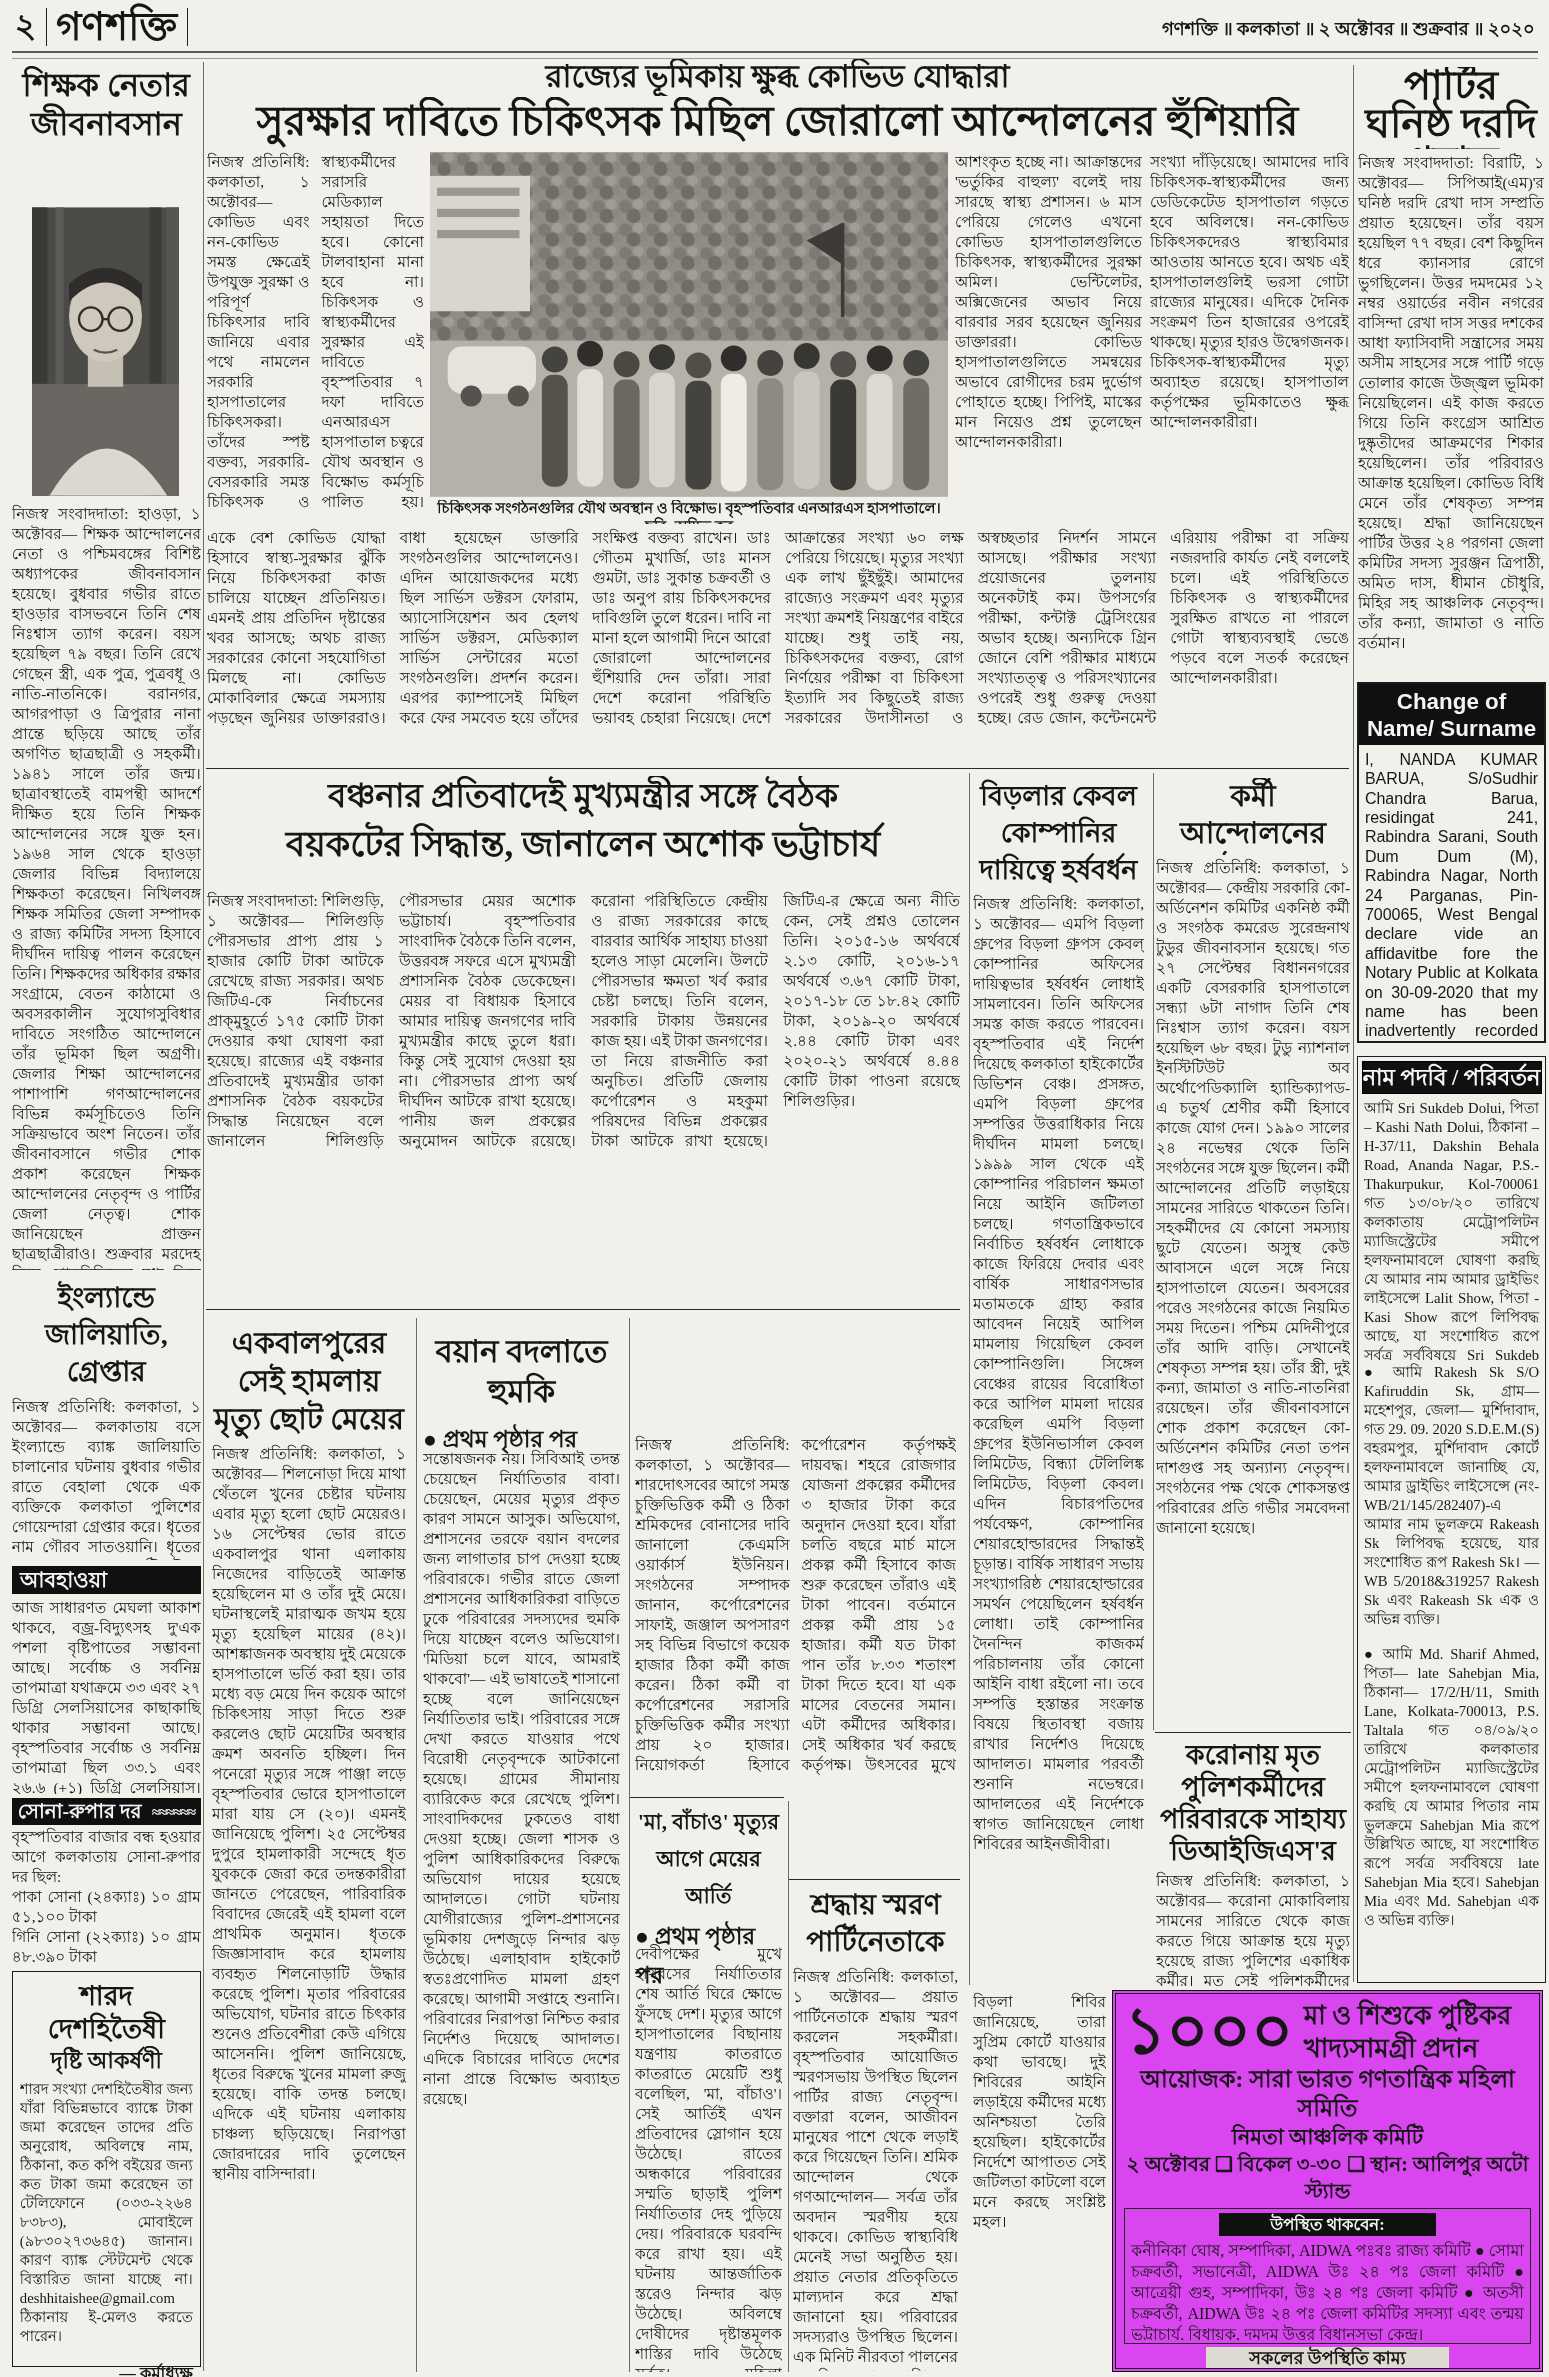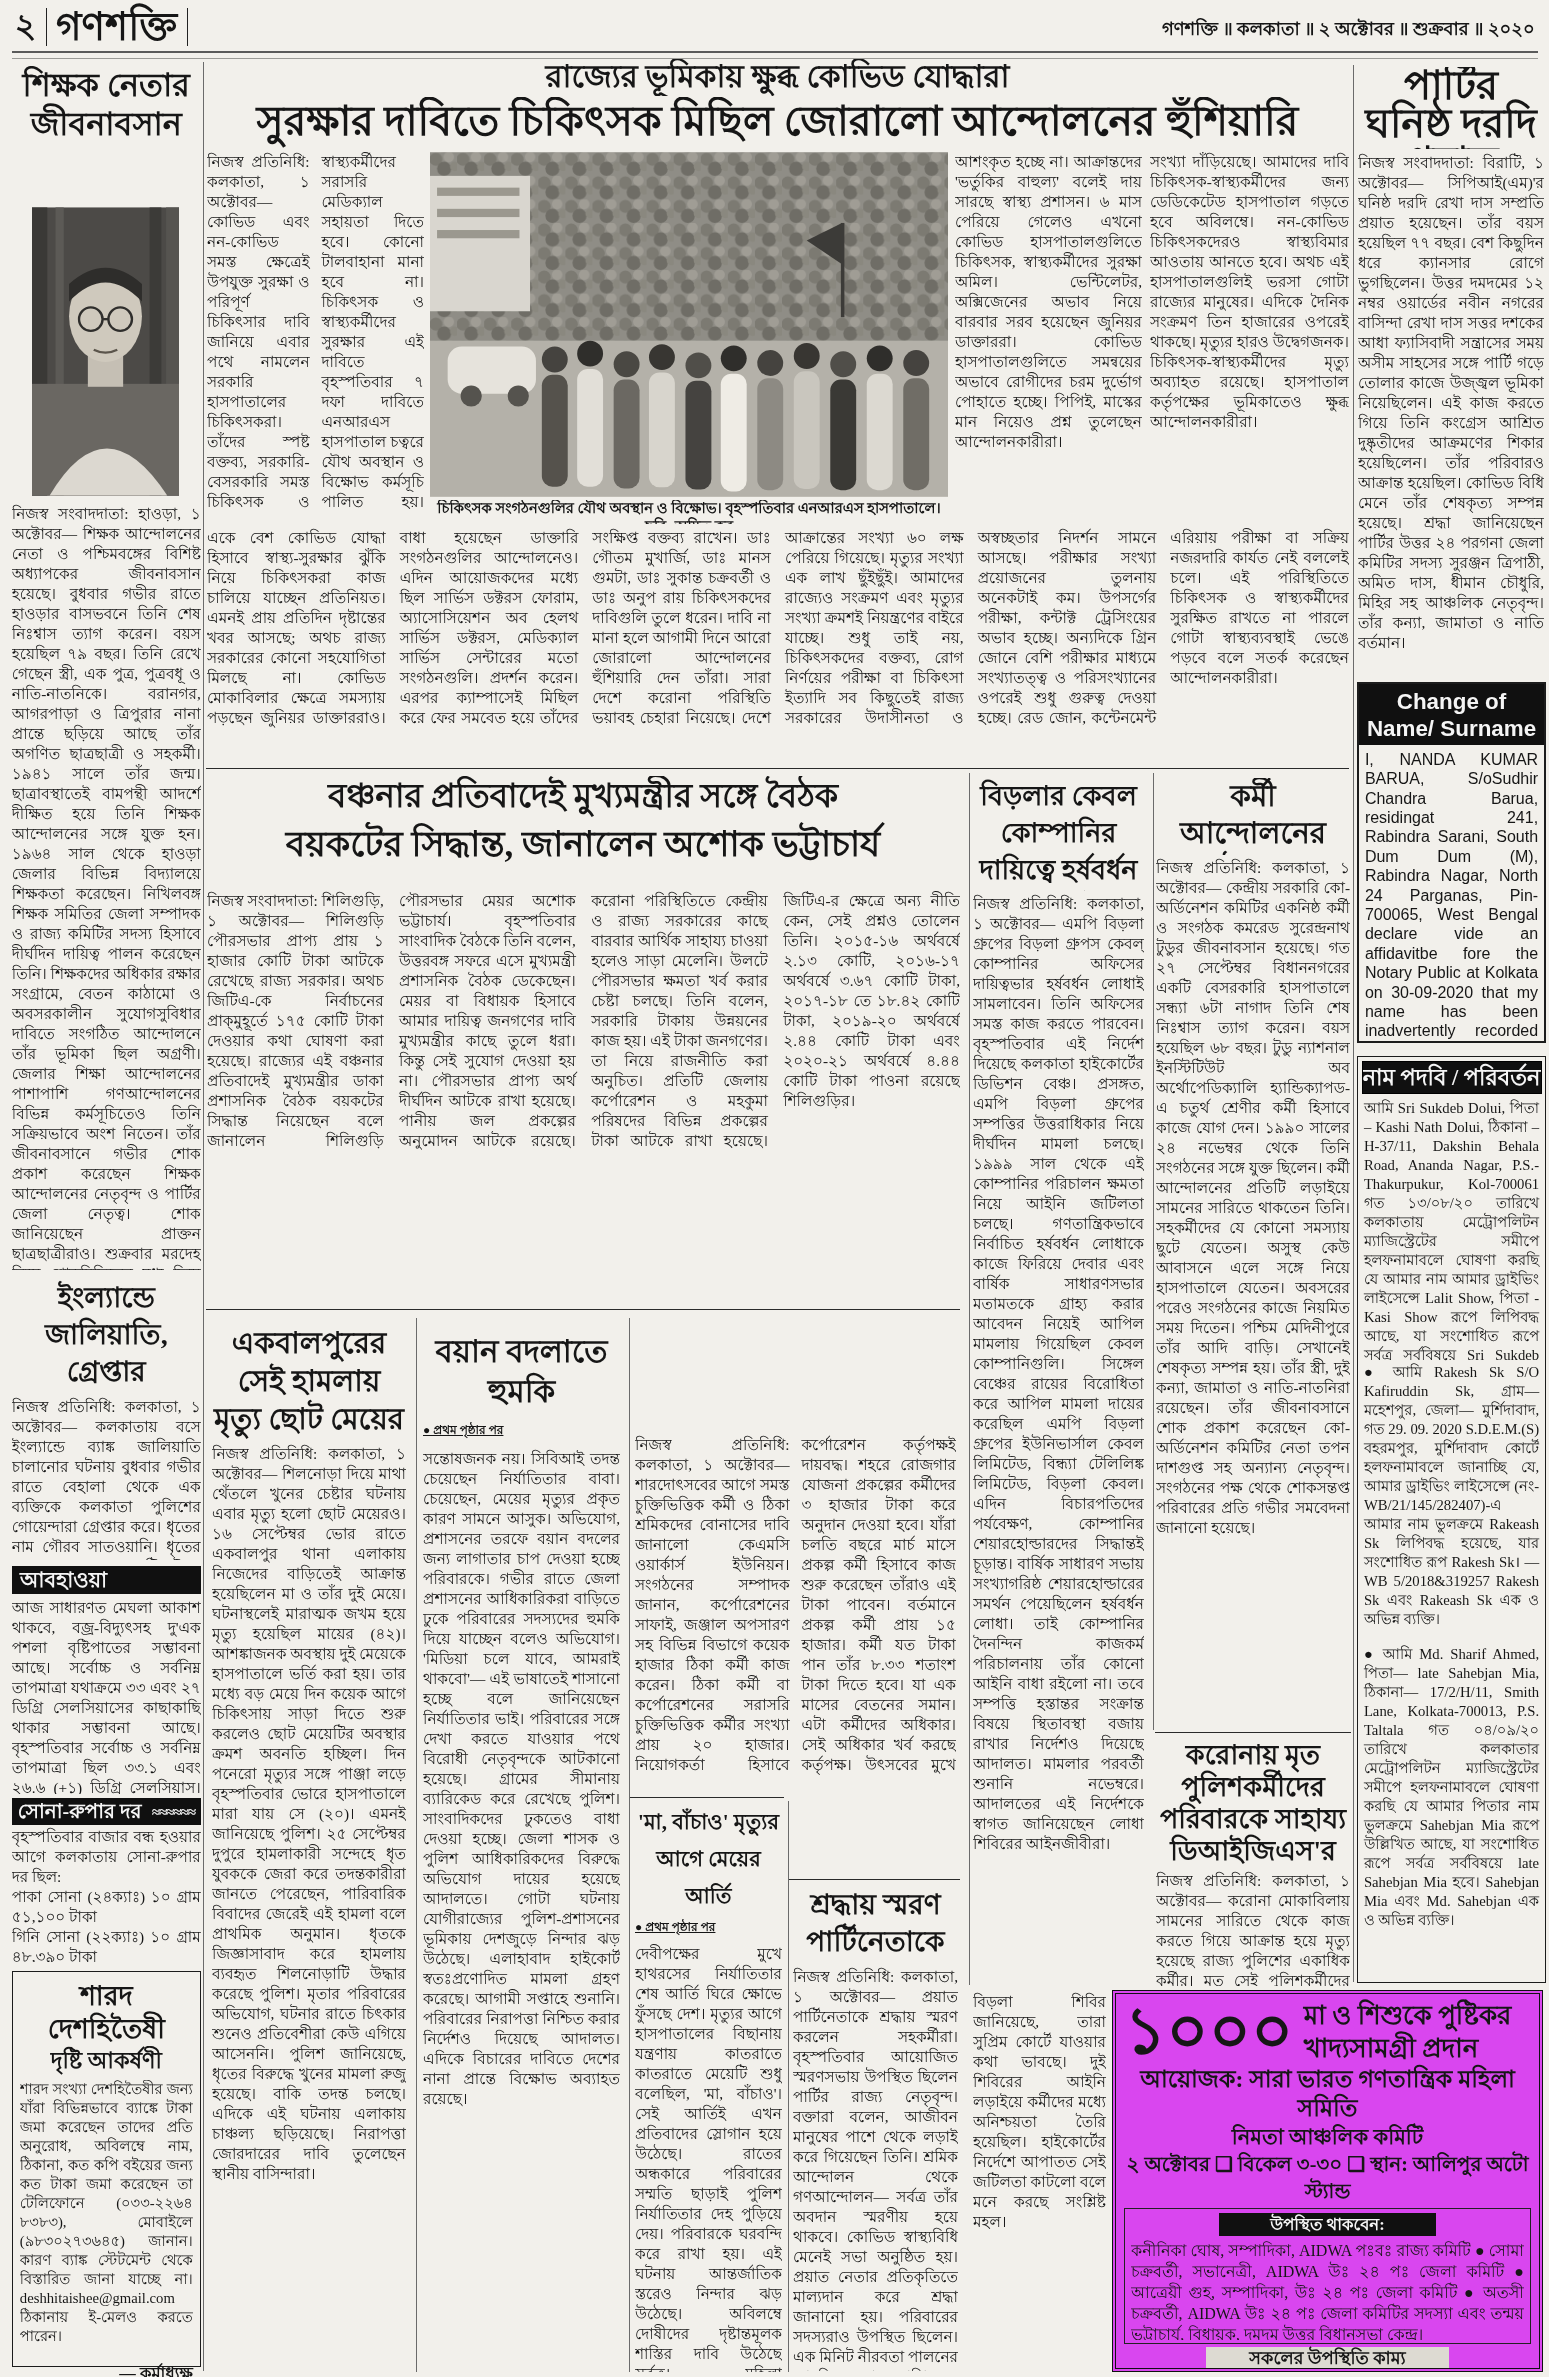--- a/index.html
+++ b/index.html
@@ -2,21 +2,21 @@
 <html style="font-size:9.4px"><head>
 <meta charset="utf-8">
 <style>
   html,body{margin:0;padding:0;background:#d8d6d2;}
   .paper{position:relative;width:1550px;height:2377px;margin:0 auto;background:#f2f0eb;color:#161616;
          font-family:"Liberation Serif",serif;overflow:hidden;}
   .abs{position:absolute;}
   .bt{font-size:15.3px;line-height:20px;text-align:justify;overflow:hidden;word-break:break-word;}
   .bt-sm{font-size:14.7px;line-height:19px;text-align:justify;overflow:hidden;}
   .hl{font-weight:800;text-align:center;overflow:hidden;}
-  .kick{font-weight:700;font-size:12px;text-decoration:underline;}
+  .kick{font-weight:700;font-size:23px;}
   .rule{border-top:1.8px solid #2a2a2a;height:0;}
   .vrule{border-left:1.2px solid #6b6b6b;width:0;}
   .boxhead{background:#101010;color:#f5f5f5;font-weight:800;text-align:center;overflow:hidden;}
   .border-box{border:1.8px solid #1c1c1c;background:#f2f0eb;box-sizing:border-box;}
   .caption{font-weight:700;font-size:14.7px;line-height:17.7px;text-align:center;overflow:hidden;}
   .c2{column-count:2;column-gap:11.8px;}
   .c4{column-count:4;column-gap:15.3px;}
   .c6{column-count:6;column-gap:14px;}
   .sans{font-family:"Liberation Sans",sans-serif;}
   .headerline{font-weight:700;font-size:18px;white-space:nowrap;}

